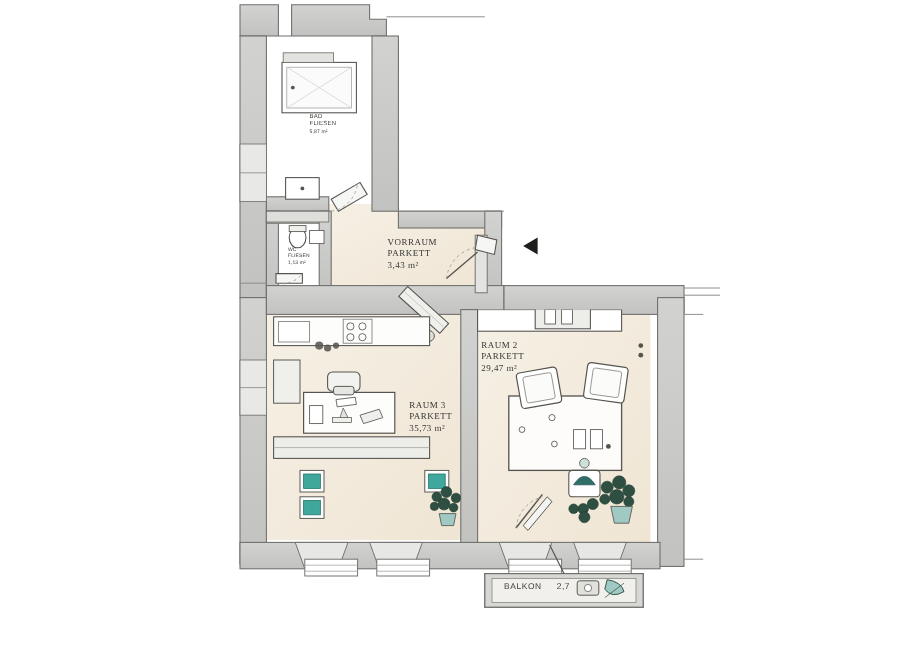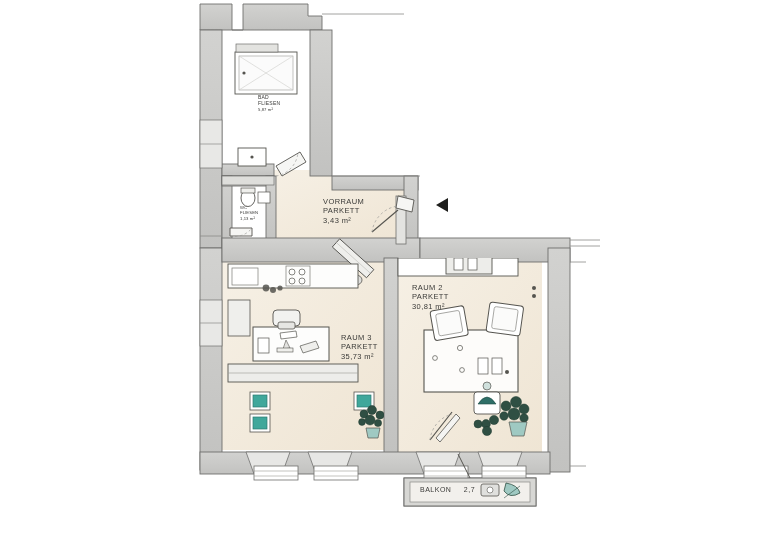--- a/index.html
+++ b/index.html
@@ -19,21 +19,21 @@
   .room-label{
     position:absolute;
     font-family:"Liberation Sans", sans-serif;
     color:#3a3a38;
     letter-spacing:.4px;
     line-height:1.25;
     white-space:nowrap;
     user-select:none;
   }
   .room-label .ln{display:block;}
-  .rl-big{font-size:7.5px;}
+  .rl-big{font-size:7.5px;font-family:Liberation Serif, serif;}
   .rl-small{font-size:5px;letter-spacing:.2px;}
   .rl-tiny{font-size:4.2px;letter-spacing:.1px;}
   .balkon-label{
     position:absolute;
     font-size:7px;
     letter-spacing:.5px;
     color:#3a3a38;
     white-space:nowrap;
     user-select:none;
   }
@@ -349,24 +349,24 @@
     <span class="ln">PARKETT</span>
     <span class="ln">3,43 m²</span>
   </div>
 
   <div class="room-label rl-big" style="left:341px;top:333px;">
     <span class="ln">RAUM 3</span>
     <span class="ln">PARKETT</span>
     <span class="ln">35,73 m²</span>
   </div>
 
-  <div class="room-label rl-big" style="left:412px;top:283px;">
+  <div class="room-label rl-big" style="left:401px;top:283px;">
     <span class="ln">RAUM 2</span>
     <span class="ln">PARKETT</span>
-    <span class="ln">30,81 m²</span>
+    <span class="ln">29,47 m²</span>
   </div>
 
   <div class="balkon-label" style="left:420px;top:486px;">
     <span>BALKON</span>
     <span style="margin-left:10px;">2,7</span>
   </div>
 
 </div>
 
 </body></html>

